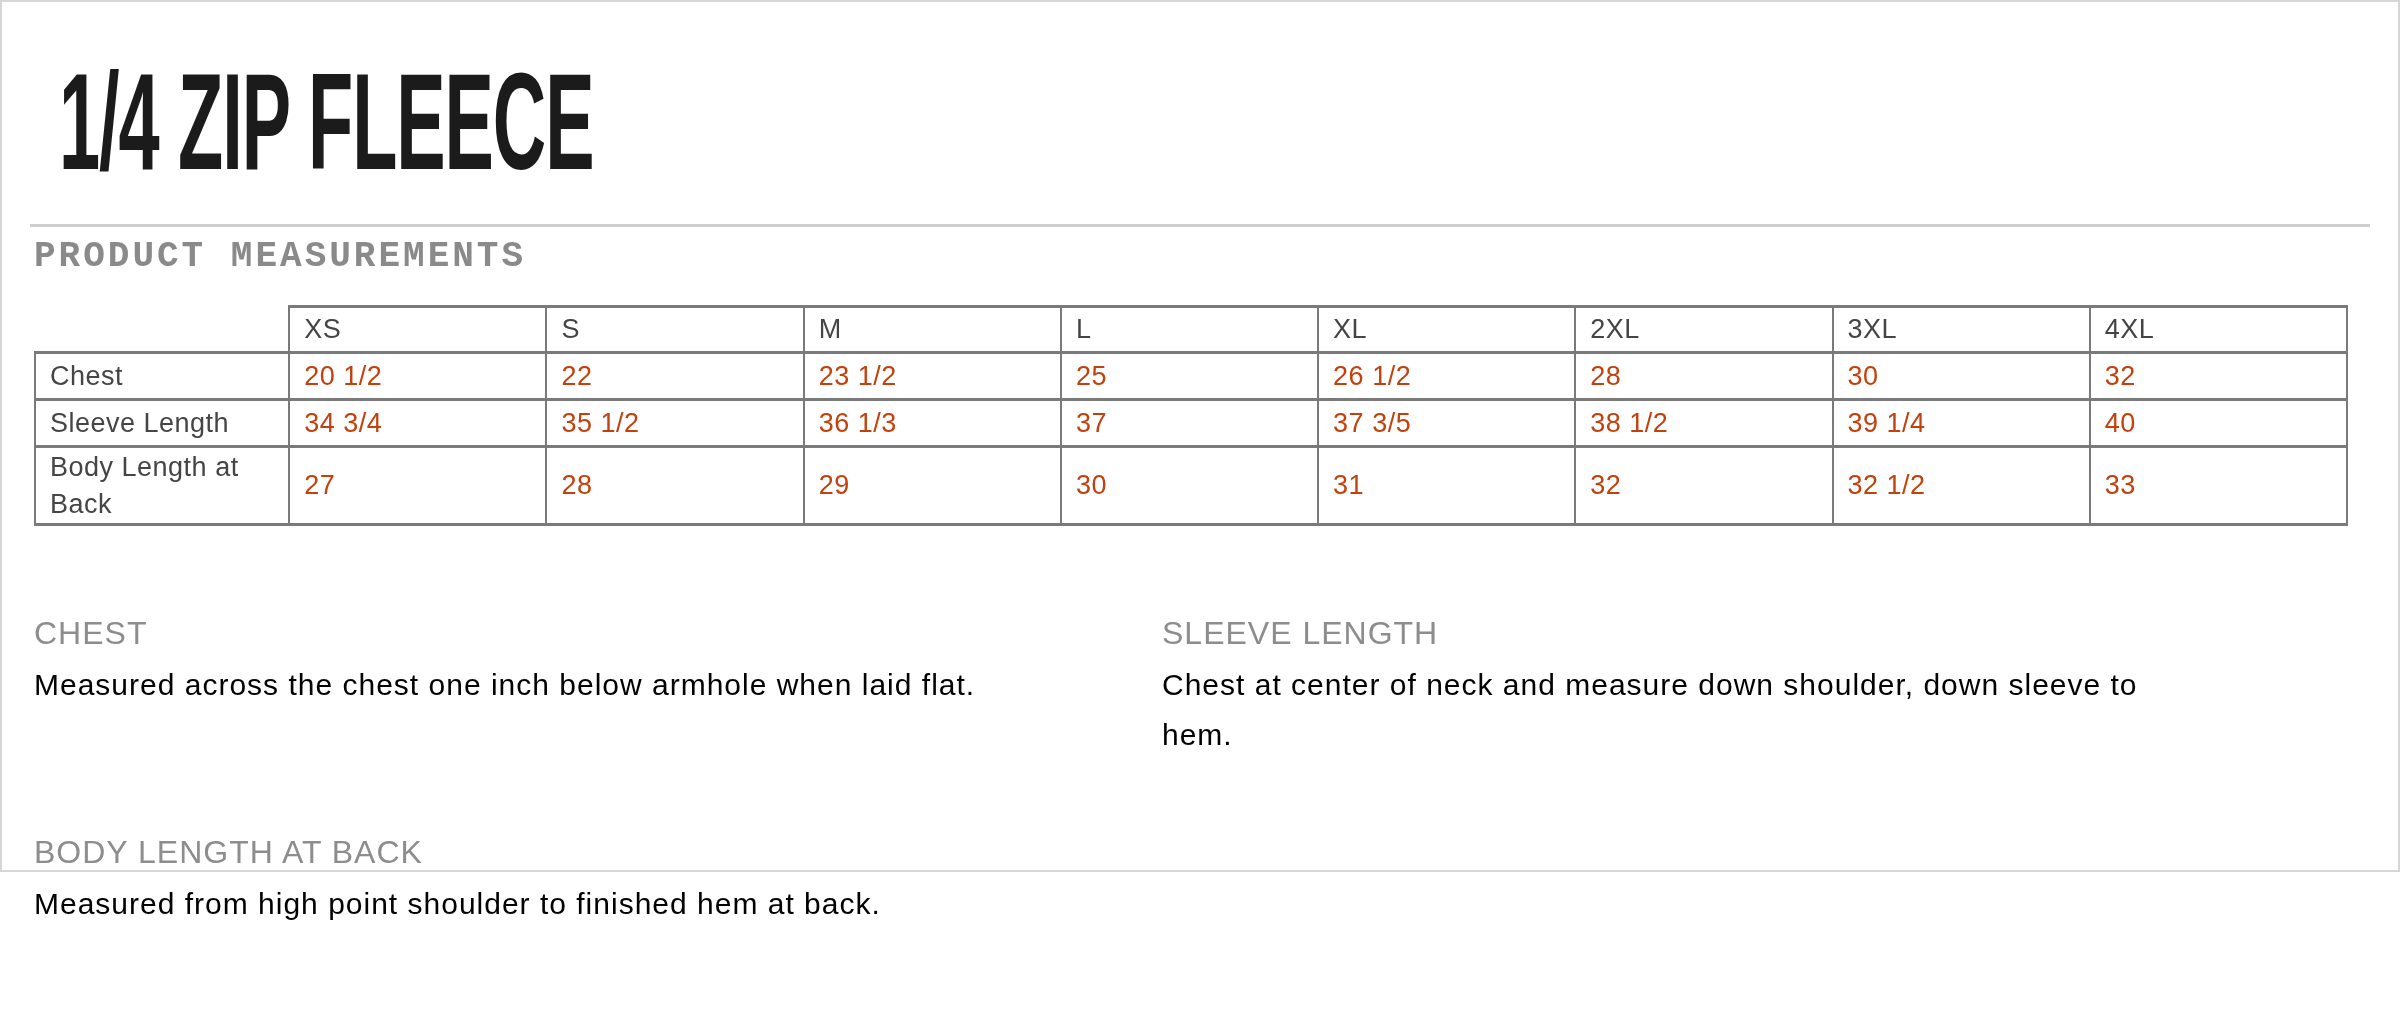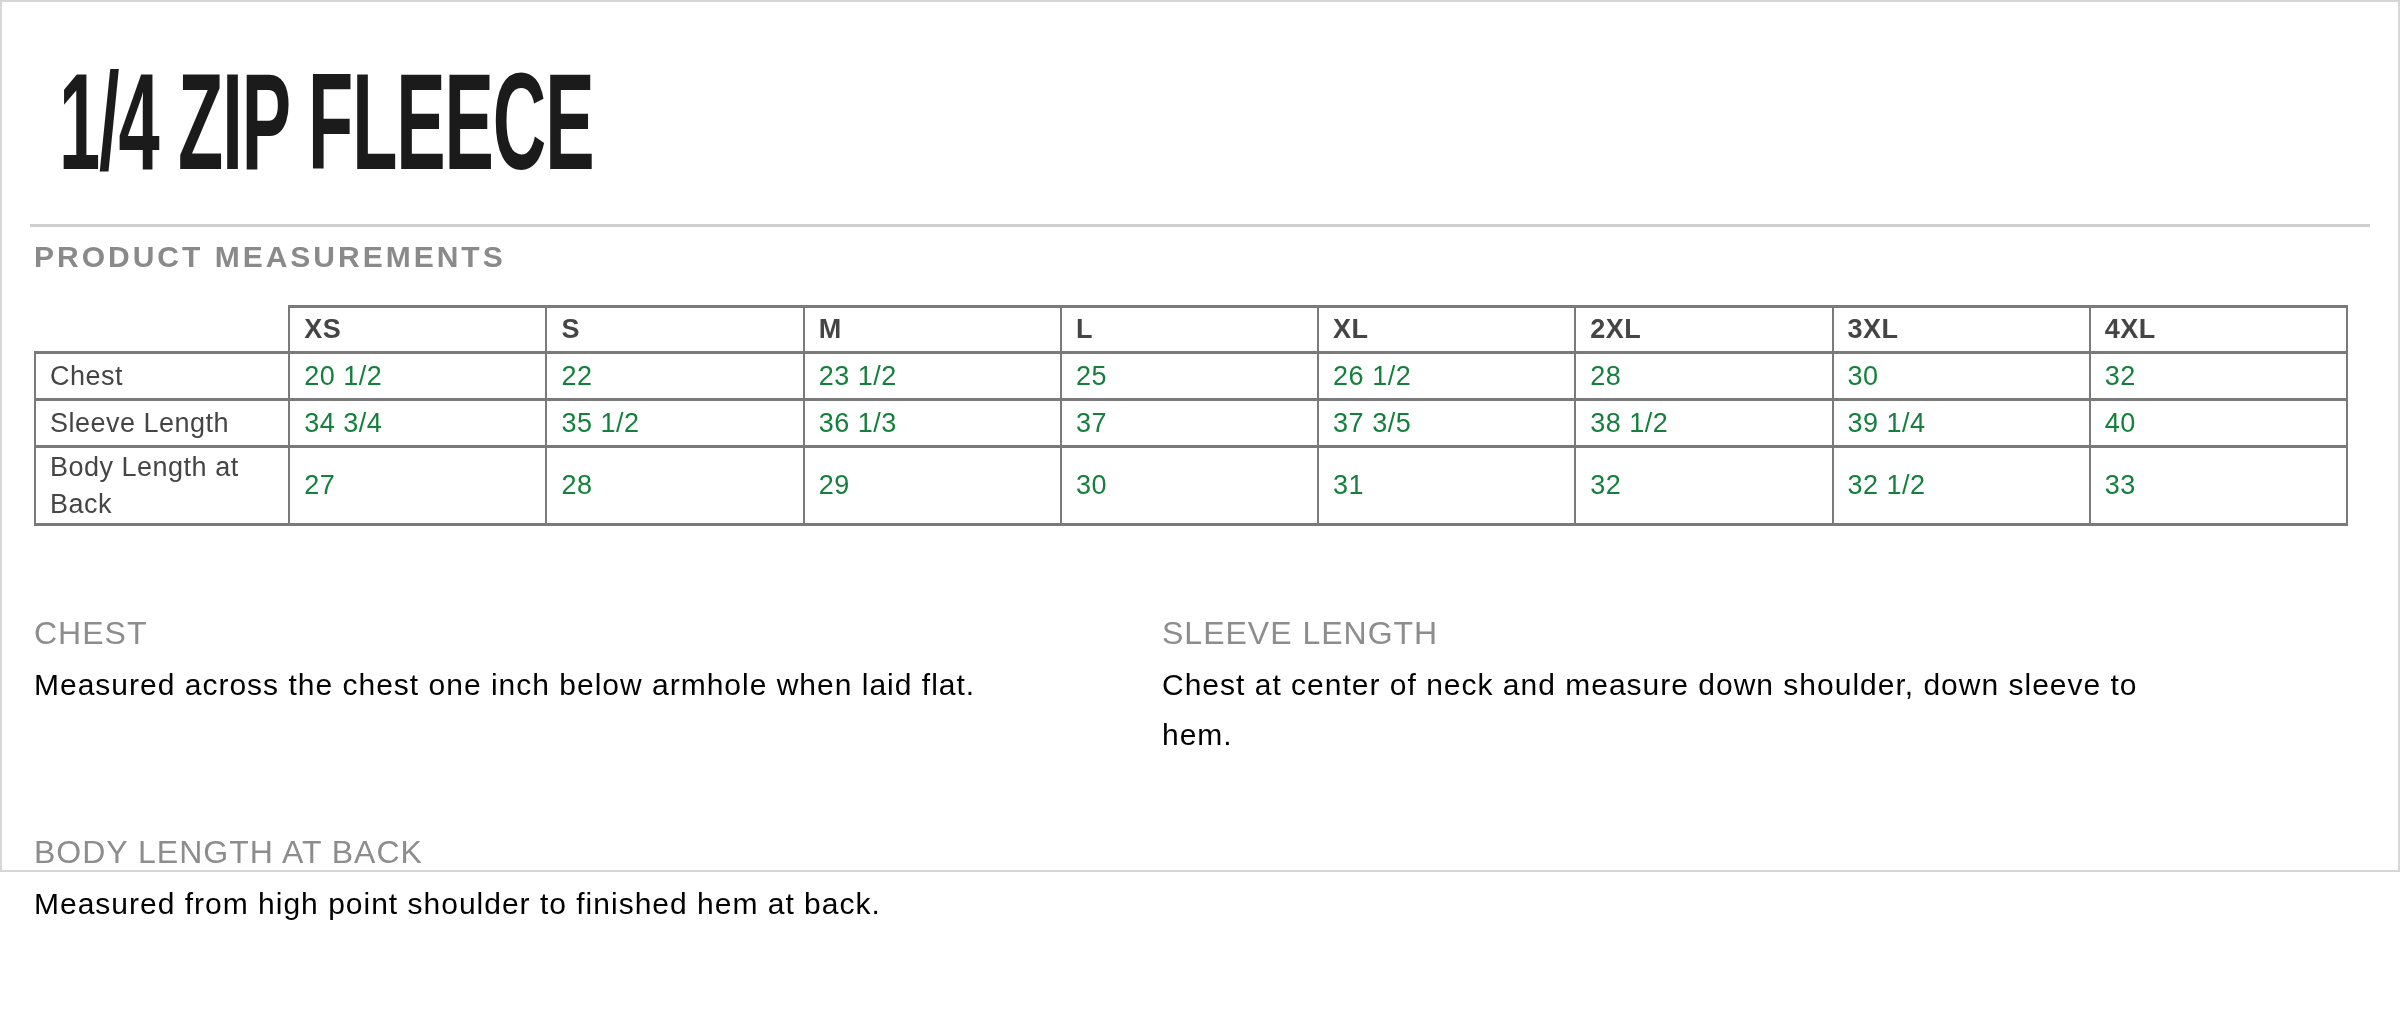--- a/index.html
+++ b/index.html
@@ -18,40 +18,40 @@
   }
   h1.title .condense{
     display:inline-block;transform:scaleX(0.54);transform-origin:left center;
     letter-spacing:-2px;
   }
   
   .divider{margin:34px 28px 0 28px;height:3px;background:#cfcfcf;}
   
   h2.measure-label{
     margin:10px 0 0 32px;padding:0;line-height:40px;
-    font-size:30px;font-weight:700;letter-spacing:3px;color:#8a8a8a;
+    font-size:36px;font-weight:700;letter-spacing:3px;color:#8a8a8a;font-family:Liberation Mono, monospace;
   }
   
   table.size-chart{
     margin:28px 0 0 32px;width:2314px;table-layout:fixed;border-collapse:collapse;
   }
   table.size-chart col{width:257px;}
   table.size-chart col.label-col{width:254px;}
   table.size-chart th,table.size-chart td{
     border:2px solid #7a7a7a;border-top-width:3px;border-bottom-width:3px;
     padding:0 14px;vertical-align:middle;text-align:left;
     font-size:27px;letter-spacing:0.5px;line-height:1.35;
   }
   table.size-chart thead tr{height:46px;}
-  table.size-chart thead th{font-weight:700;color:#454545;}
+  table.size-chart thead th{font-weight:400;color:#454545;}
   table.size-chart thead th.corner{border-top-style:hidden;border-left-style:hidden;}
   table.size-chart tbody tr{height:47px;}
   table.size-chart tbody tr:last-child{height:78px;}
   table.size-chart tbody th{font-weight:400;color:#454545;}
-  table.size-chart tbody td{color:#15803d;}
+  table.size-chart tbody td{color:#c2410c;}
   
   .sections{margin-left:32px;}
   .sections-row{display:flex;}
   .sections-row.row1{margin-top:87px;}
   .sections-row.row2{margin-top:72px;}
   .col-left{width:1128px;flex:none;}
   .col-right{width:1040px;flex:none;}
   .col-full{width:1500px;flex:none;}
   .sec-heading{
     font-size:32px;line-height:40px;color:#8d8d8d;letter-spacing:1px;

